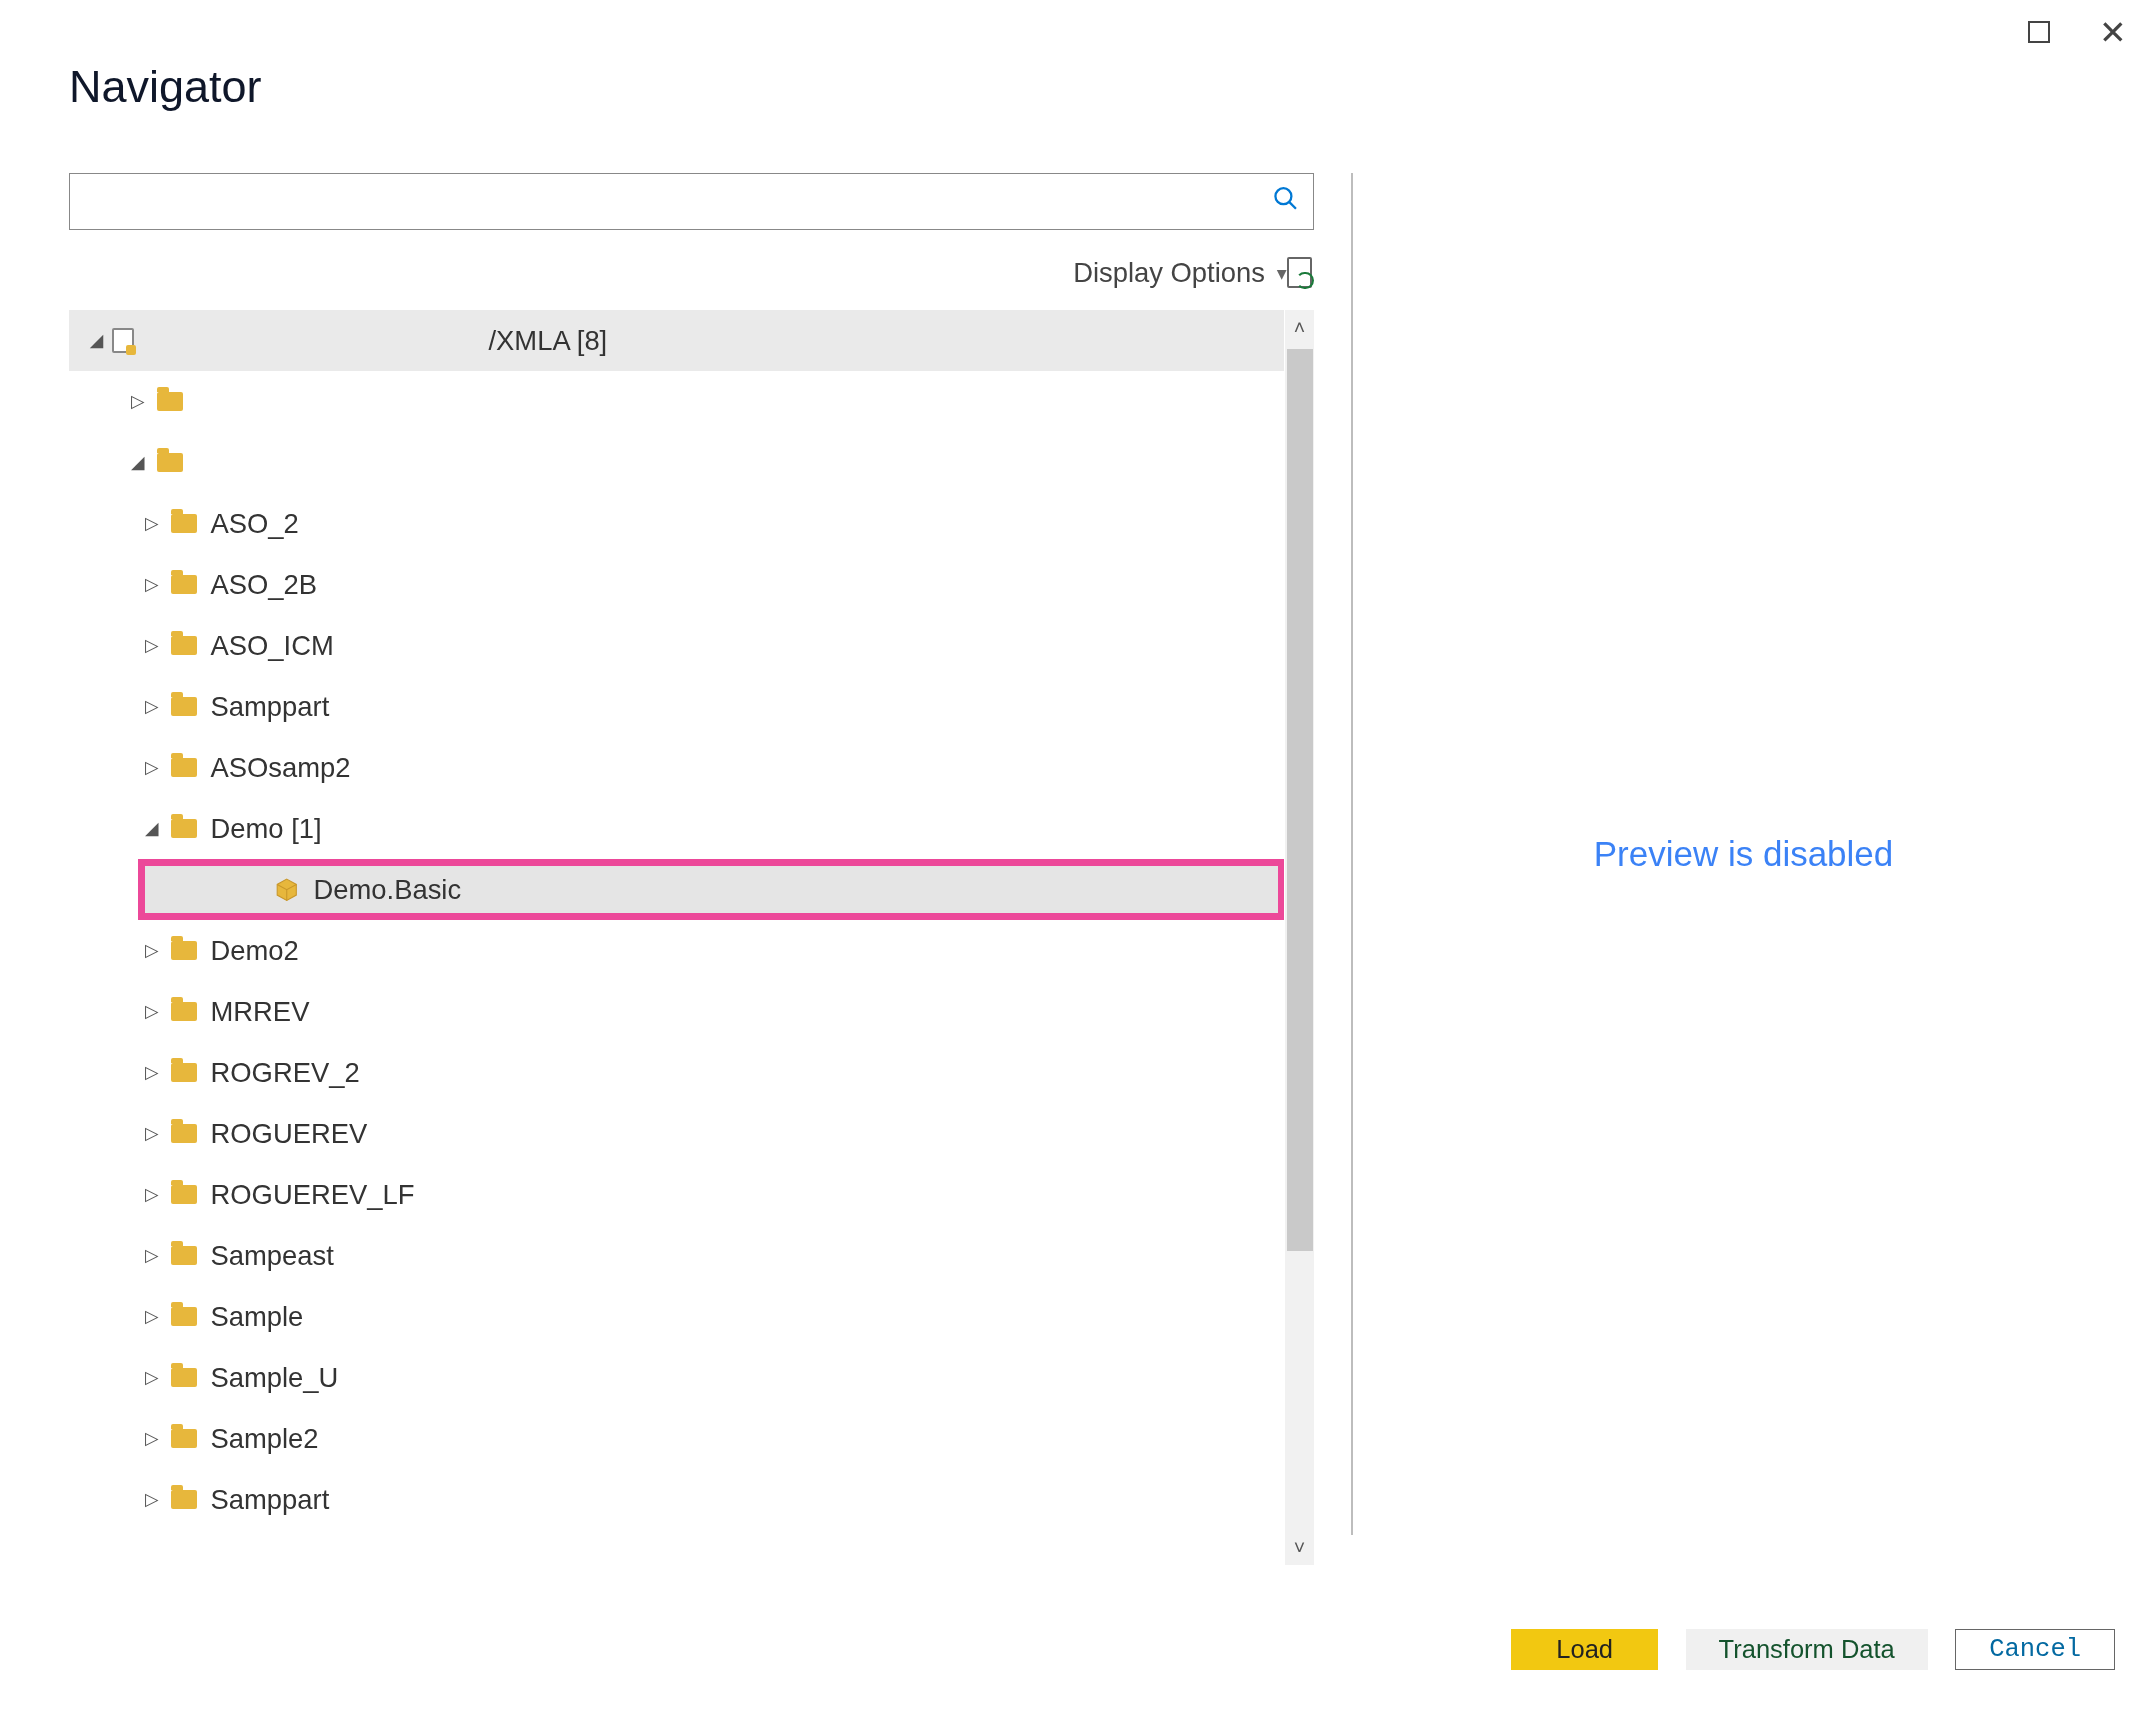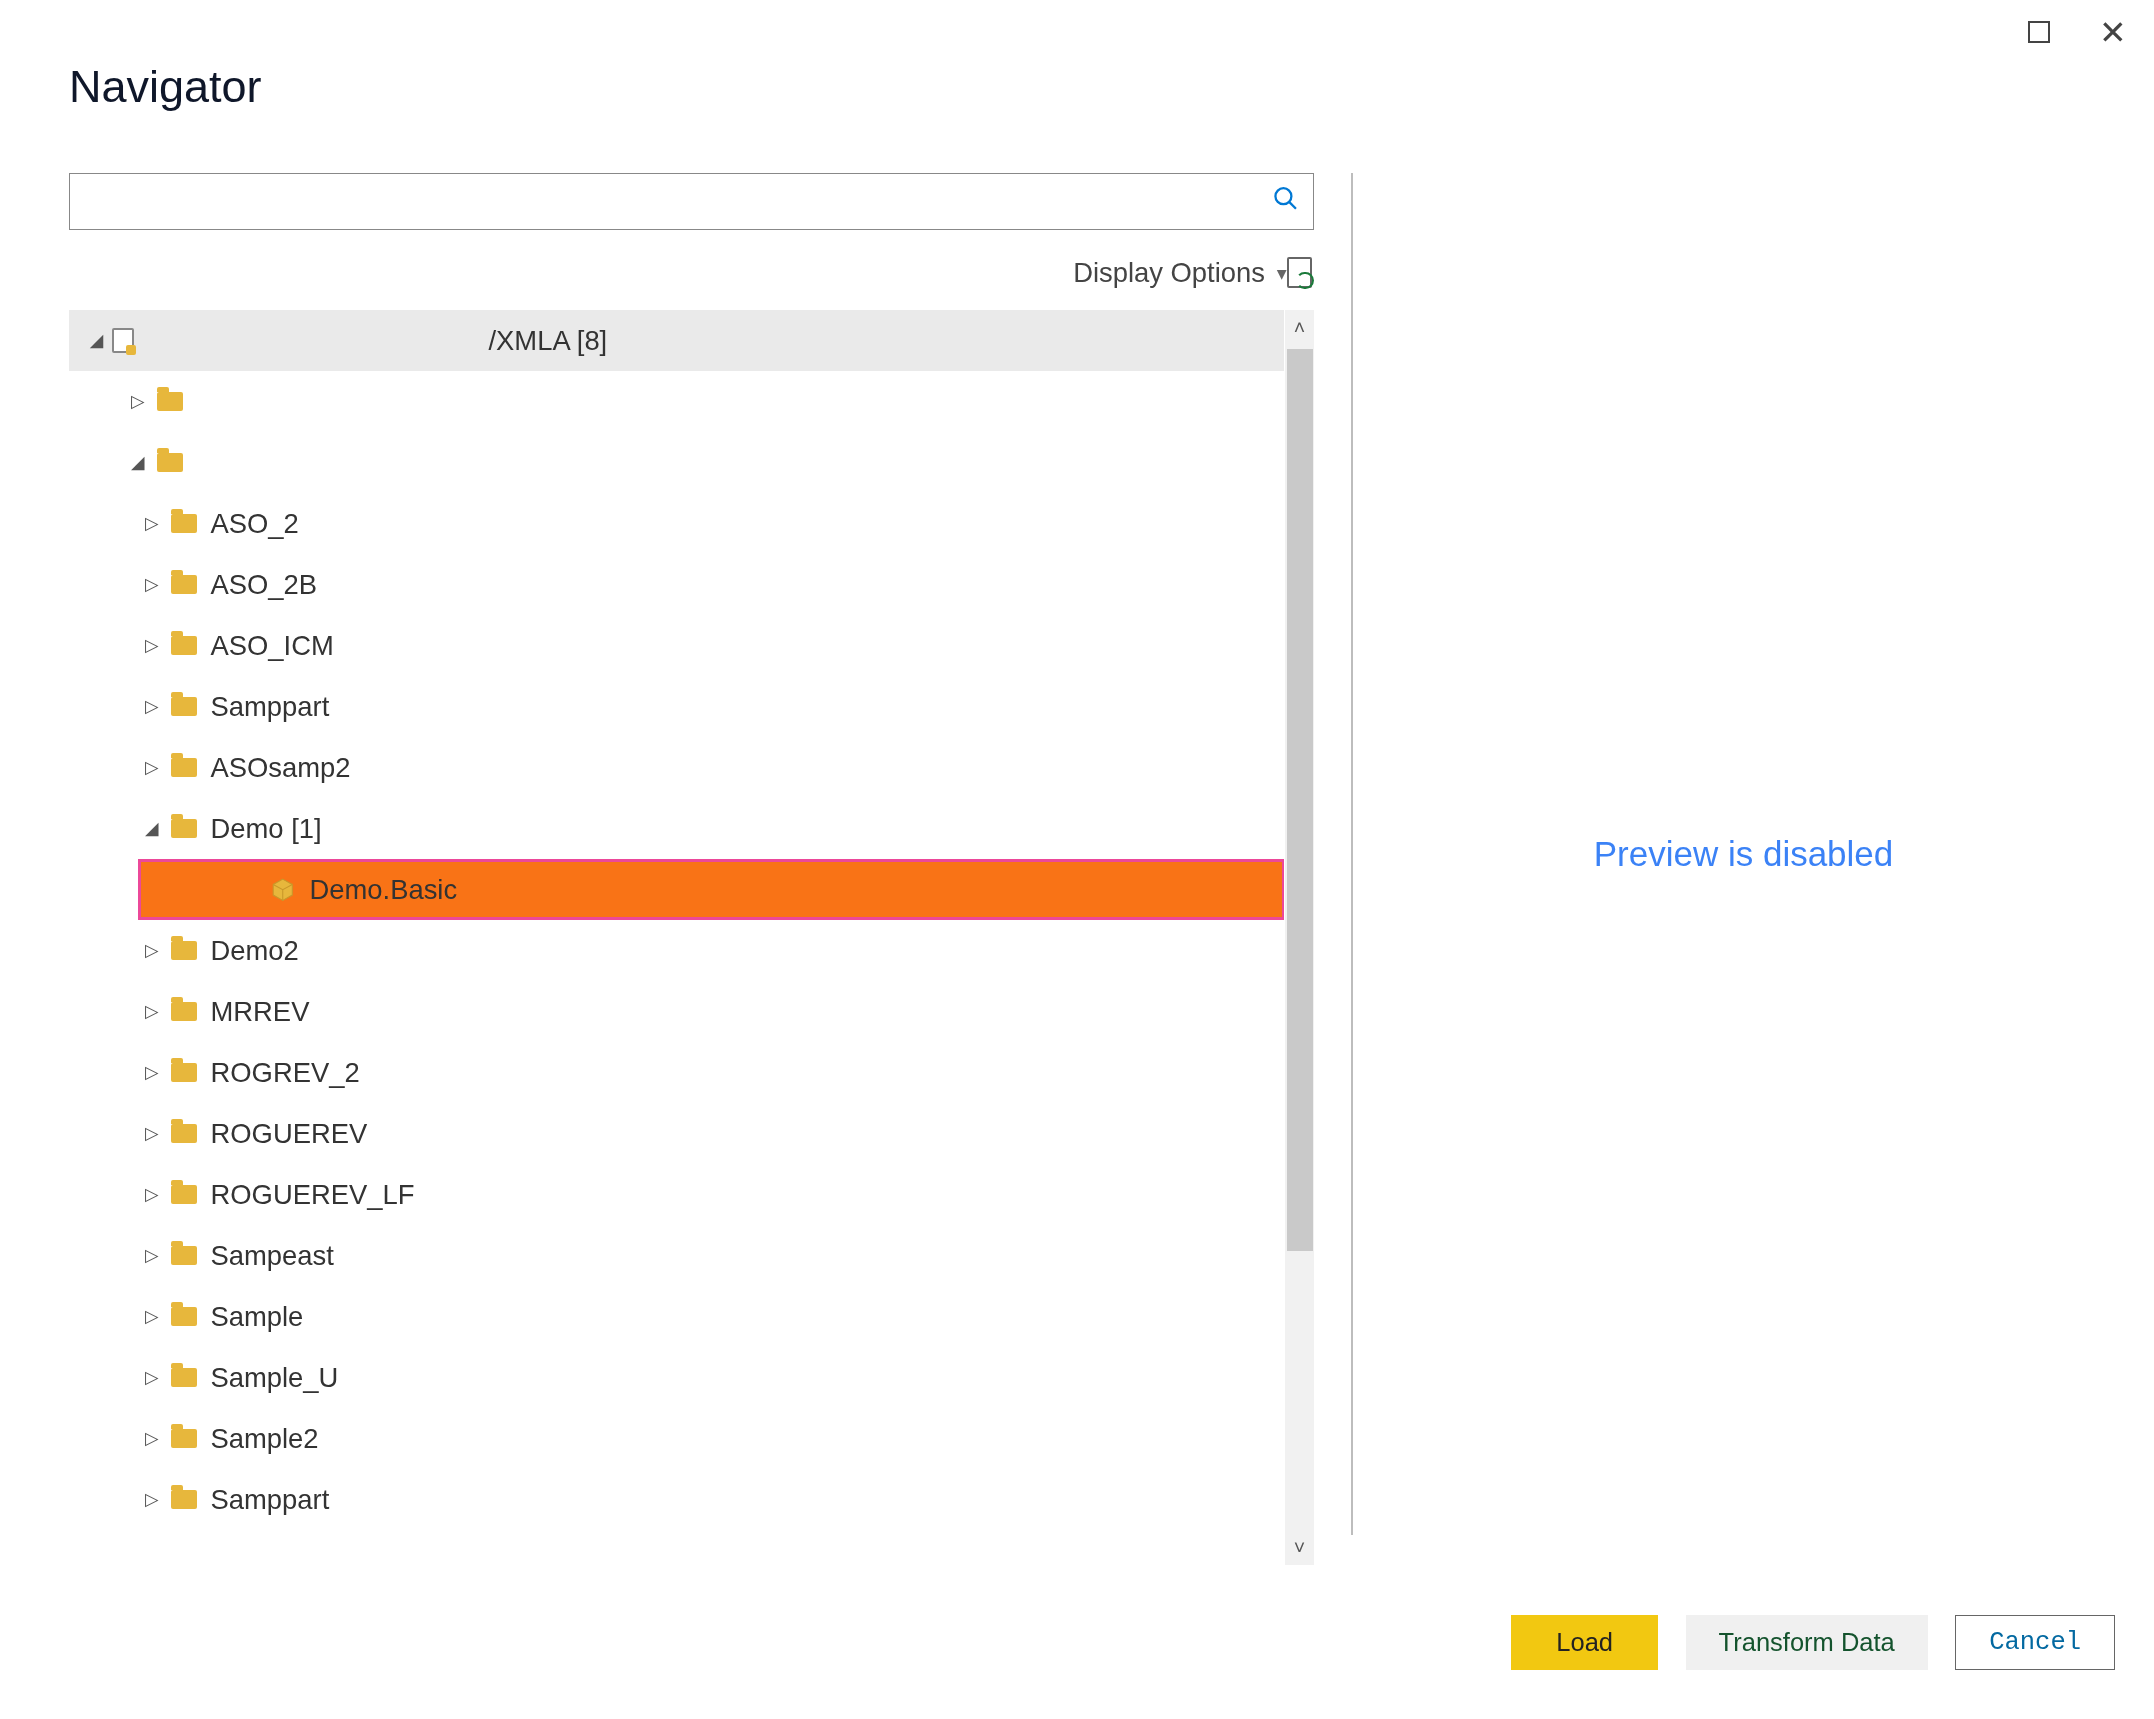--- a/index.html
+++ b/index.html
@@ -27,41 +27,41 @@
   .tree-container { margin-top: 19.6px; position: relative; height: 1255px; }
   .tree-scroll-area { width: 1215px; height: 100%; overflow: hidden; }
   .scrollbar-track { position: absolute; right: 0; top: 0; width: 29px; height: 100%; background: #f1f1f1; }
   .scrollbar-up, .scrollbar-down { position: absolute; left: 0; width: 29px; height: 35px; display:flex; align-items:center; justify-content:center; font-size: 19.6px; color:#555; }
   .scrollbar-up { top: 0; }
   .scrollbar-down { bottom: 0; }
   .scrollbar-thumb { position: absolute; left: 2px; top: 39px; width: 25.5px; height: 902px; background: #c9c9c9; }
 
   .tree-row { height: 61px; display: flex; align-items: center; font-size: 27.4px; color: #333; user-select: none; }
   .tree-row.root { background: #eaeaea; width: 1215px; padding-left: 15.7px; }
-  .tree-row.selected { border: 3px solid #ec4899; background: #f97316; width: 1176px; }
+  .tree-row.selected { border: 7px solid #ec4899; background: #e5e5e5; width: 1176px; }
 
   .toggle { width: 23.5px; display: inline-flex; justify-content: center; color: #555; font-size: 17.6px; }
   .folder { width: 25.5px; height: 19.6px; background: #e7b73c; border-radius: 2px; position: relative; margin: 0 13.7px 0 7.8px; flex-shrink:0; }
   .folder::before { content:""; position:absolute; top:-4.9px; left:0; width:11.8px; height:4.9px; background:#e7b73c; border-radius:2px 2px 0 0; }
   .db-icon { width: 21.6px; height: 25.5px; border: 2px solid #888; border-radius: 2px; margin: 0 11.8px 0 3.9px; background:#fff; position:relative; flex-shrink:0; }
   .db-icon::after { content:""; position:absolute; right:-3.9px; bottom:-3.9px; width:9.8px; height:9.8px; background:#e7b73c; border-radius:2px; }
   .cube-icon { width: 25.5px; height: 25.5px; margin: 0 13.7px 0 7.8px; position:relative; flex-shrink:0; }
   .cube-icon svg { width:100%; height:100%; }
   .label { white-space: nowrap; }
   .pad-2 { padding-left: 57px; }
   .pad-3 { padding-left: 71px; }
   .pad-4 { padding-left: 78px; }
 
   .divider { position: absolute; top: 173px; left: 1351px; width: 2px; height: 1362px; background: #bdbdbd; }
 
   .preview-panel { position: absolute; top: 173px; left: 1372px; right: 39px; height: 1362px; display:flex; align-items:center; justify-content:center; }
   .preview-text { font-size: 35px; color: #3b82f6; }
 
   .footer { position: absolute; bottom: 49px; right: 39px; display: flex; gap: 27.4px; align-items: center; }
-  .btn { height: 55px; padding: 0 33px; font-size: 25.5px; display: inline-flex; align-items: center; justify-content: center; border: none; cursor: pointer; }
+  .btn { height: 41px; padding: 0 33px; font-size: 25.5px; display: inline-flex; align-items: center; justify-content: center; border: none; cursor: pointer; }
   .btn-load { background: #f2c811; color: #222; min-width: 147px; }
   .btn-transform { background: #f0f0f0; color: #14532d; min-width: 225px; }
   .btn-cancel { background: #fff; color: #0369a1; border: 1px solid #666; min-width: 147px; font-family: Liberation Mono, monospace; }
 </style>
 </head>
 <body>
 <div class="canvas">
 
 <div class="win-controls">
   <div class="win-box"></div>

